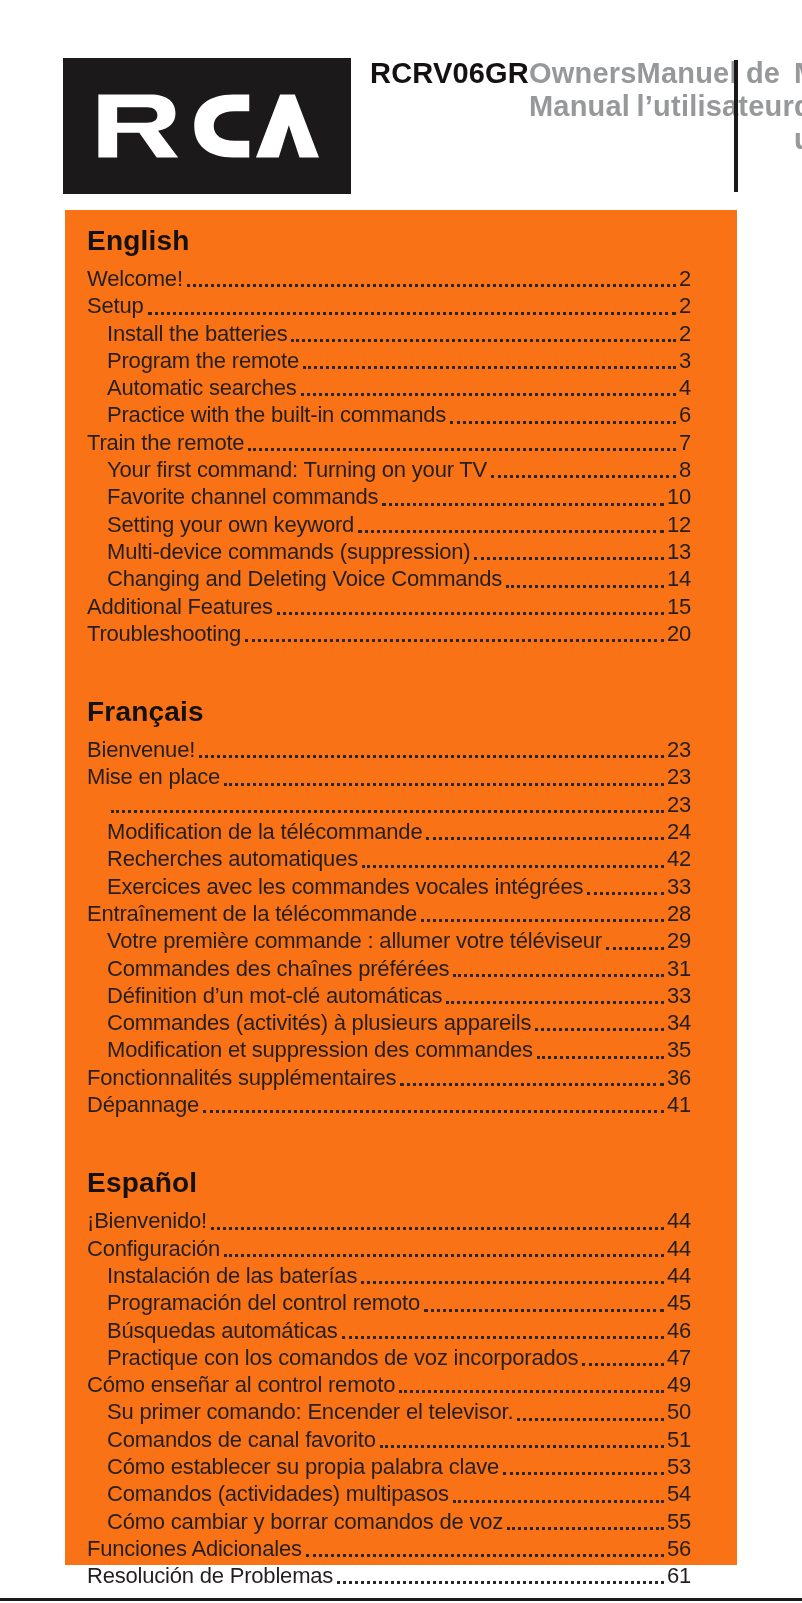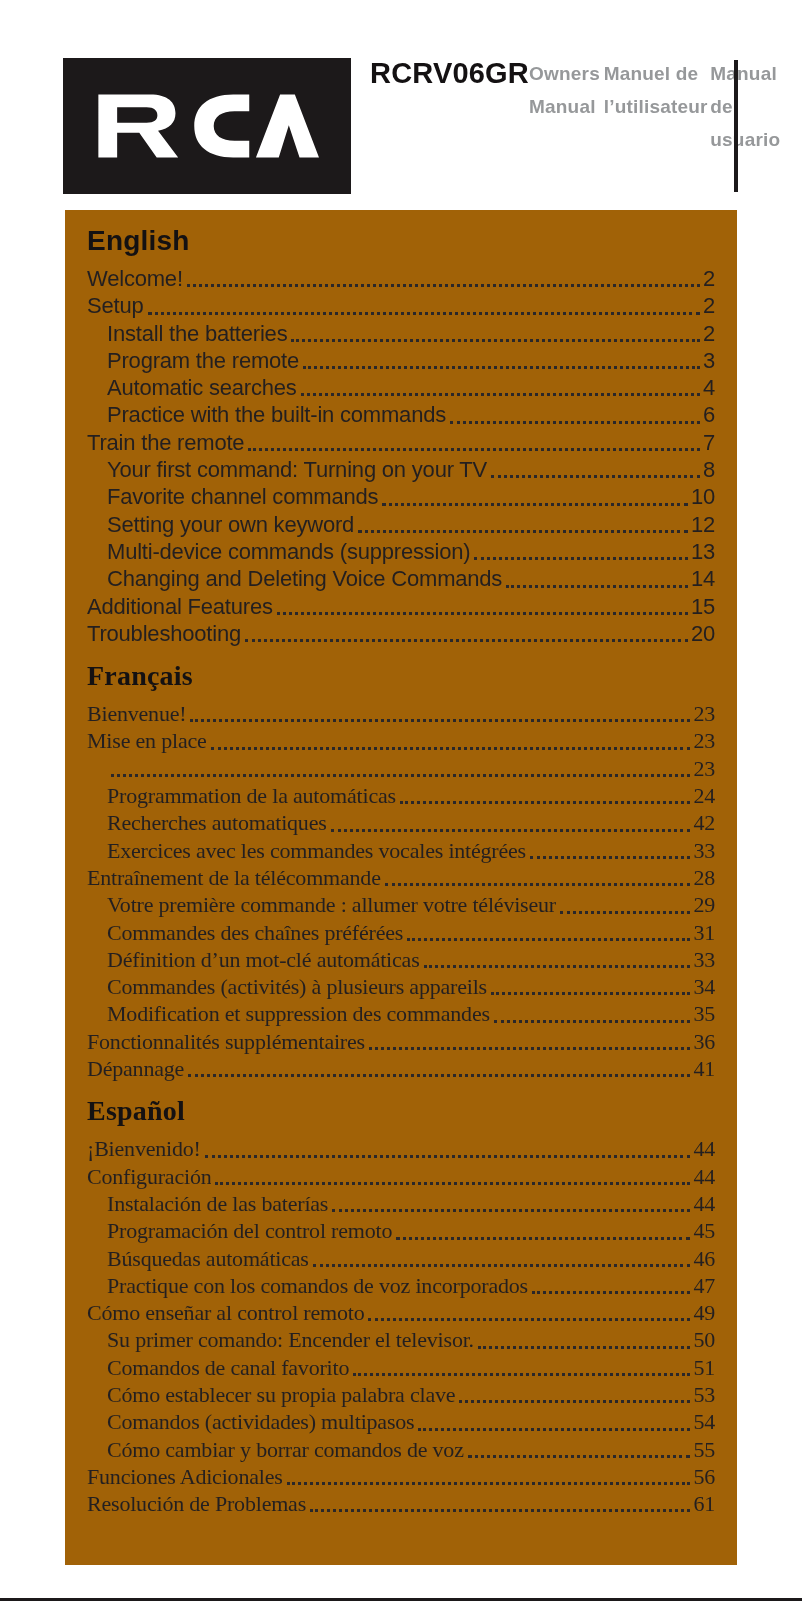--- a/index.html
+++ b/index.html
@@ -23,38 +23,38 @@
 
   .title-block {
     position: absolute; left: 370px; top: 57px;
     display: flex; flex-direction: row;
   }
   .model {
     font-size: 29px; font-weight: bold; line-height: 33px;
     color: #141112; letter-spacing: 0.2px;
   }
   .subtitle {
-    font-size: 19px; font-weight: bold; line-height: 33px;
+    font-size: 29px; font-weight: bold; line-height: 33px;
     color: #96989a; letter-spacing: 0.2px;
   }
 
   .header-divider {
     position: absolute; left: 734px; top: 60px;
     width: 4px; height: 132px; background: #1c191a;
   }
 
   
   .panel {
     position: absolute; left: 65px; top: 210px;
     width: 672px; height: 1355px;
-    background: #a16207;
+    background: #f97316;
     box-sizing: border-box;
-    padding: 15px 22px 0 22px;
-  }
-  .toc-section + .toc-section { margin-top: 13px; font-family: Liberation Serif, serif; }
+    padding: 15px 46px 0 22px;
+  }
+  .toc-section + .toc-section { margin-top: 49px; }
   .toc-heading {
     font-size: 28px; font-weight: bold; line-height: 32px;
     margin: 0 0 8px 0; color: #141112; letter-spacing: 0.2px;
   }
   .toc-row {
     display: flex; align-items: baseline;
     font-size: 22px; line-height: 27.3px;
     letter-spacing: -0.2px;
     white-space: nowrap;
   }
@@ -189,21 +189,21 @@
       <div class="toc-row">
         <span class="toc-label">Mise en place </span>
         <span class="toc-dots"></span>
         <span class="toc-page">23</span>
       </div>
       <div class="toc-row indent">
         <span class="toc-dots"></span>
         <span class="toc-page">23</span>
       </div>
       <div class="toc-row indent">
-        <span class="toc-label">Programmation de la automáticas</span>
+        <span class="toc-label">Modification de la télécommande</span>
         <span class="toc-dots"></span>
         <span class="toc-page">24</span>
       </div>
       <div class="toc-row indent">
         <span class="toc-label">Recherches automatiques </span>
         <span class="toc-dots"></span>
         <span class="toc-page">42</span>
       </div>
       <div class="toc-row indent">
         <span class="toc-label">Exercices avec les commandes vocales intégrées</span>

